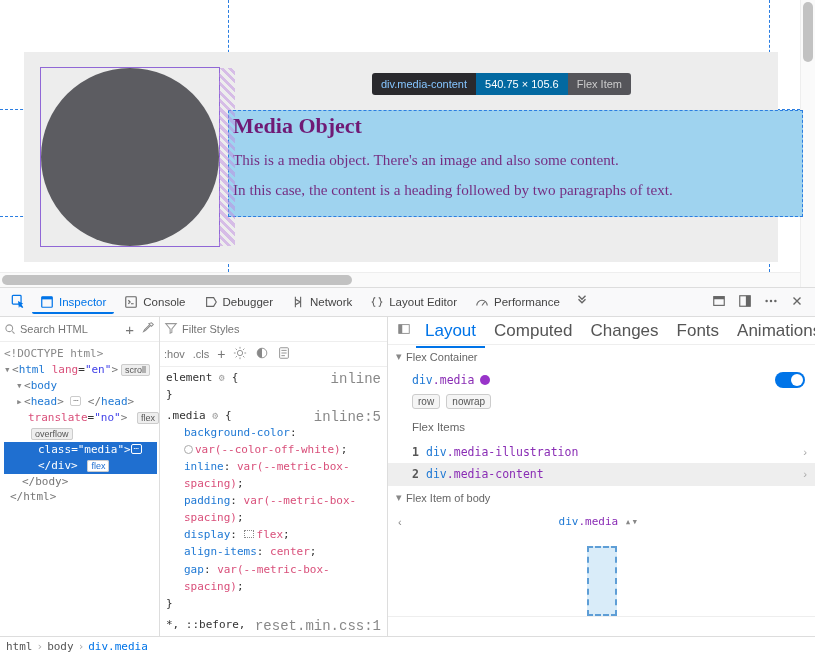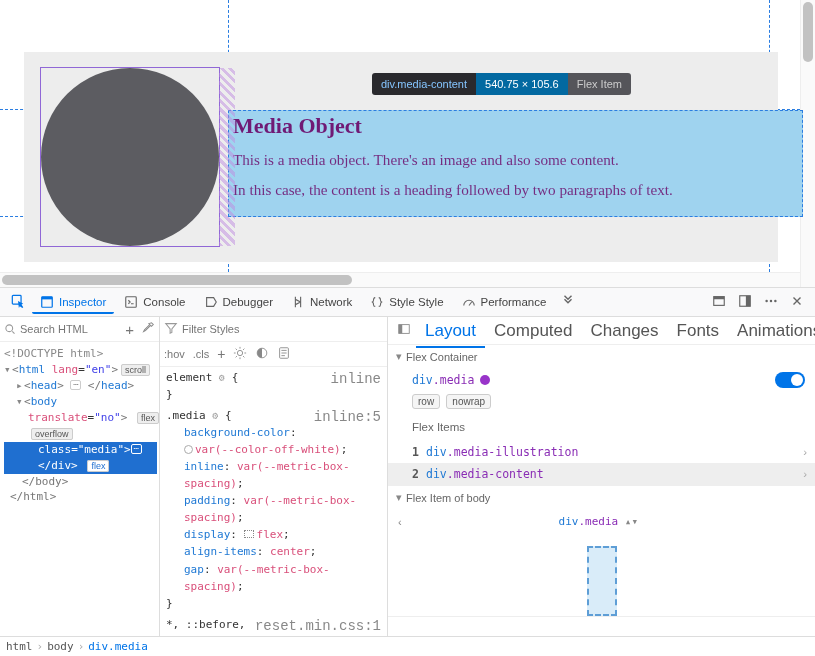--- a/index.html
+++ b/index.html
@@ -157,21 +157,21 @@
   <span class="tbtn">
       <svg class="ico" viewBox="0 0 16 16">
         <path d="M5 2v12M11 2v12M5 5l6 3M11 8l-6 3" stroke="#666" stroke-width="1.3" fill="none"></path>
       </svg>
       <span>Network</span>
     </span>
   <span class="tbtn">
       <svg class="ico" viewBox="0 0 16 16">
         <path d="M6 3c-2 0-2 2-2 3s0 2-2 2c2 0 2 2 2 3s0 2 2 2M10 3c2 0 2 2 2 3s0 2 2 2c-2 0-2 2-2 3s0 2-2 2" stroke="#666" stroke-width="1.2" fill="none"></path>
       </svg>
-      <span>Style Style</span>
+      <span>Layout Editor</span>
     </span>
   <span class="tbtn">
       <svg class="ico" viewBox="0 0 16 16">
         <path d="M2 12a6 6 0 0 1 12 0" stroke="#666" stroke-width="1.3" fill="none"></path>
         <path d="M8 12l3-4" stroke="#666" stroke-width="1.3"></path>
       </svg>
       <span>Performance</span>
     </span>
   <span class="ib"><svg class="ico" viewBox="0 0 16 16">
         <path d="M4 6l4 4 4-4" stroke="#666" stroke-width="1.6" fill="none"></path>
@@ -208,22 +208,22 @@
         <input placeholder="Search HTML" style="">
       </span>
       <span style="cursor:pointer;color:#777;font-size:15px;padding:0 3px">+</span>
       <span><svg class="ico" viewBox="0 0 16 16">
             <path d="M12 2l2 2-2 2-1-1-6 6-2 1 1-2 6-6-1-1z" stroke="#888" fill="none" stroke-width="1.2"></path>
           </svg></span>
     </div>
     <div class="tree">
       <div class="ln doct">&lt;!DOCTYPE html&gt;</div>
       <div class="ln"><span class="twist">▾</span><span class="ang">&lt;</span><span class="tg">html</span> <span class="at">lang</span>=<span class="vl">"en"</span><span class="ang">&gt;</span><span class="badge">scroll</span></div>
+      <div class="ln" style="padding-left:12px"><span class="twist">▾</span><span class="ang">&lt;</span><span class="tg">body</span></div>
       <div class="ln" style="padding-left:12px"><span class="twist">▸</span><span class="ang">&lt;</span><span class="tg">head</span><span class="ang">&gt;</span> <span class="dots">⋯</span> <span class="ang">&lt;/</span><span class="tg">head</span><span class="ang">&gt;</span></div>
-      <div class="ln" style="padding-left:12px"><span class="twist">▾</span><span class="ang">&lt;</span><span class="tg">body</span></div>
       <div class="ln" style="padding-left:24px"><span class="at">translate</span>=<span class="vl">"no"</span><span class="ang">&gt;</span> <span class="badge">flex</span></div>
       <div class="ln" style="padding-left:24px"><span class="badge">overflow</span></div>
       <div class="ln sel" style="padding-left:34px"><span class="at">class</span>=<span class="vl">"media"</span><span class="ang">&gt;</span><span class="dots" style="border-color:#fff;color:#fff">⋯</span></div>
       <div class="ln sel" style="padding-left:34px"><span>&lt;/div&gt;</span> <span class="badge" style="background:#fff;color:#1f6fd0">flex</span></div>
       <div class="ln" style="padding-left:18px"><span class="ang">&lt;/body&gt;</span></div>
       <div class="ln" style="padding-left:6px"><span class="ang">&lt;/html&gt;</span></div>
     </div>
   </div>
 
   <div class="col col2">

